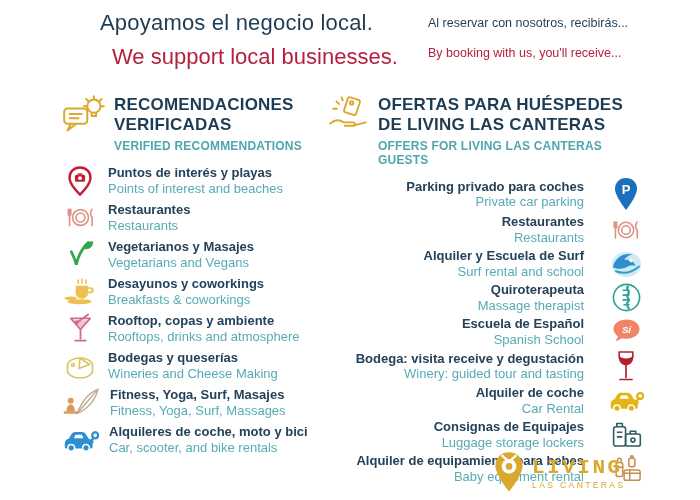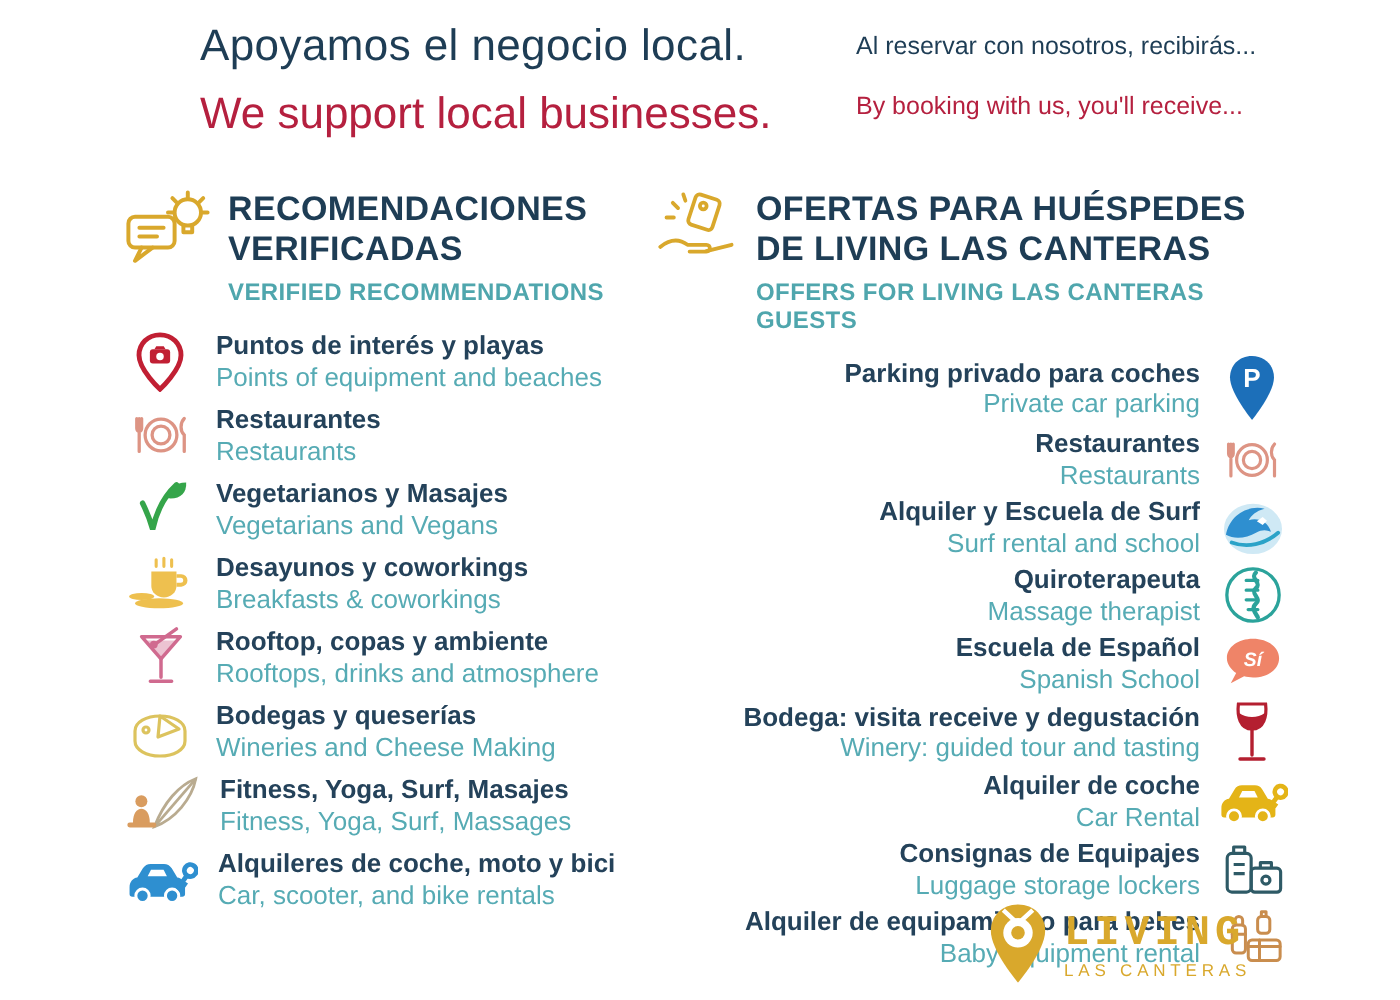--- a/index.html
+++ b/index.html
@@ -2,41 +2,41 @@
 <html><head>
 <meta charset="utf-8">
 <style>
   html,body{margin:0;padding:0;background:#ffffff;}
   .page{position:relative;width:700px;height:500px;background:#ffffff;overflow:hidden;
         font-family:"Liberation Sans","DejaVu Sans",sans-serif;}
 
   
   .title-block{position:absolute;left:100px;top:10px;}
   .t-es{display:block;color:#1e3d55;font-size:22px;font-weight:500;letter-spacing:.2px;}
-  .t-en{display:block;color:#b5203f;font-size:22px;font-weight:500;margin-top:8px;}
+  .t-en{display:block;color:#b5203f;font-size:22px;font-weight:500;margin-top:8px;margin-left:12px;}
   .intro-block{position:absolute;left:428px;top:16px;}
   .i-es{display:block;color:#1e3d55;font-size:12.5px;font-weight:500;}
   .i-en{display:block;color:#b5203f;font-size:12.5px;font-weight:500;margin-top:16px;}
 
   
   .col-header{display:flex;align-items:flex-start;gap:8px;}
   .h-icon{flex:0 0 auto;}
   .h-es{display:block;color:#1e3d55;font-weight:700;font-size:17px;letter-spacing:.2px;}
   .h-en{display:block;color:#4fa6ad;font-weight:700;font-size:12px;letter-spacing:.2px;margin-top:4px;}
 
   
   .col-left{position:absolute;left:62px;top:95px;width:268px;}
   .col-left .list{list-style:none;margin:12px 0 0 0;padding:0;}
   .col-left .row{display:flex;align-items:center;gap:10px;margin-bottom:6px;min-height:31px;}
   .col-left .ic{flex:0 0 36px;display:flex;justify-content:center;align-items:center;}
 
   
   .col-right{position:absolute;right:56px;top:95px;width:316px;}
   .col-right .list{list-style:none;margin:10px 0 0 0;padding:0;}
-  .col-right .row{display:flex;justify-content:flex-end;align-items:center;gap:8px;margin-bottom:3px;min-height:30px;}
+  .col-right .row{display:flex;justify-content:flex-end;align-items:center;gap:24px;margin-bottom:3px;min-height:30px;}
   .col-right .txt{text-align:right;}
   .col-right .ic{flex:0 0 36px;display:flex;justify-content:center;align-items:center;}
 
   .es{display:block;color:#24425a;font-weight:600;font-size:13px;line-height:15.5px;}
   .en{display:block;color:#56abb4;font-weight:400;font-size:13px;line-height:15.5px;}
 
   
   .c-gold{color:#d9a82c;} .c-red{color:#c11f33;} .c-salmon{color:#dd9484;}
   .c-green{color:#35a54a;} .c-cup{color:#eec04f;} .c-pink{color:#d06a8f;}
   .c-cheese{color:#dcc35e;} .c-blue{color:#2e8fd0;} .c-pblue{color:#1c6fb9;}
@@ -220,21 +220,21 @@
     </div>
     <ul class="list">
       <li class="row">
         <span class="ic c-red">
             <svg width="30" height="30">
               <use href="#i-camera-pin"></use>
             </svg>
           </span>
         <span class="txt">
             <span class="es">Puntos de interés y playas</span>
-            <span class="en">Points of equipment and beaches</span>
+            <span class="en">Points of interest and beaches</span>
           </span>
       </li>
       <li class="row">
         <span class="ic c-salmon">
             <svg width="31" height="31">
               <use href="#i-restaurant"></use>
             </svg>
           </span>
         <span class="txt">
             <span class="es">Restaurantes</span>

